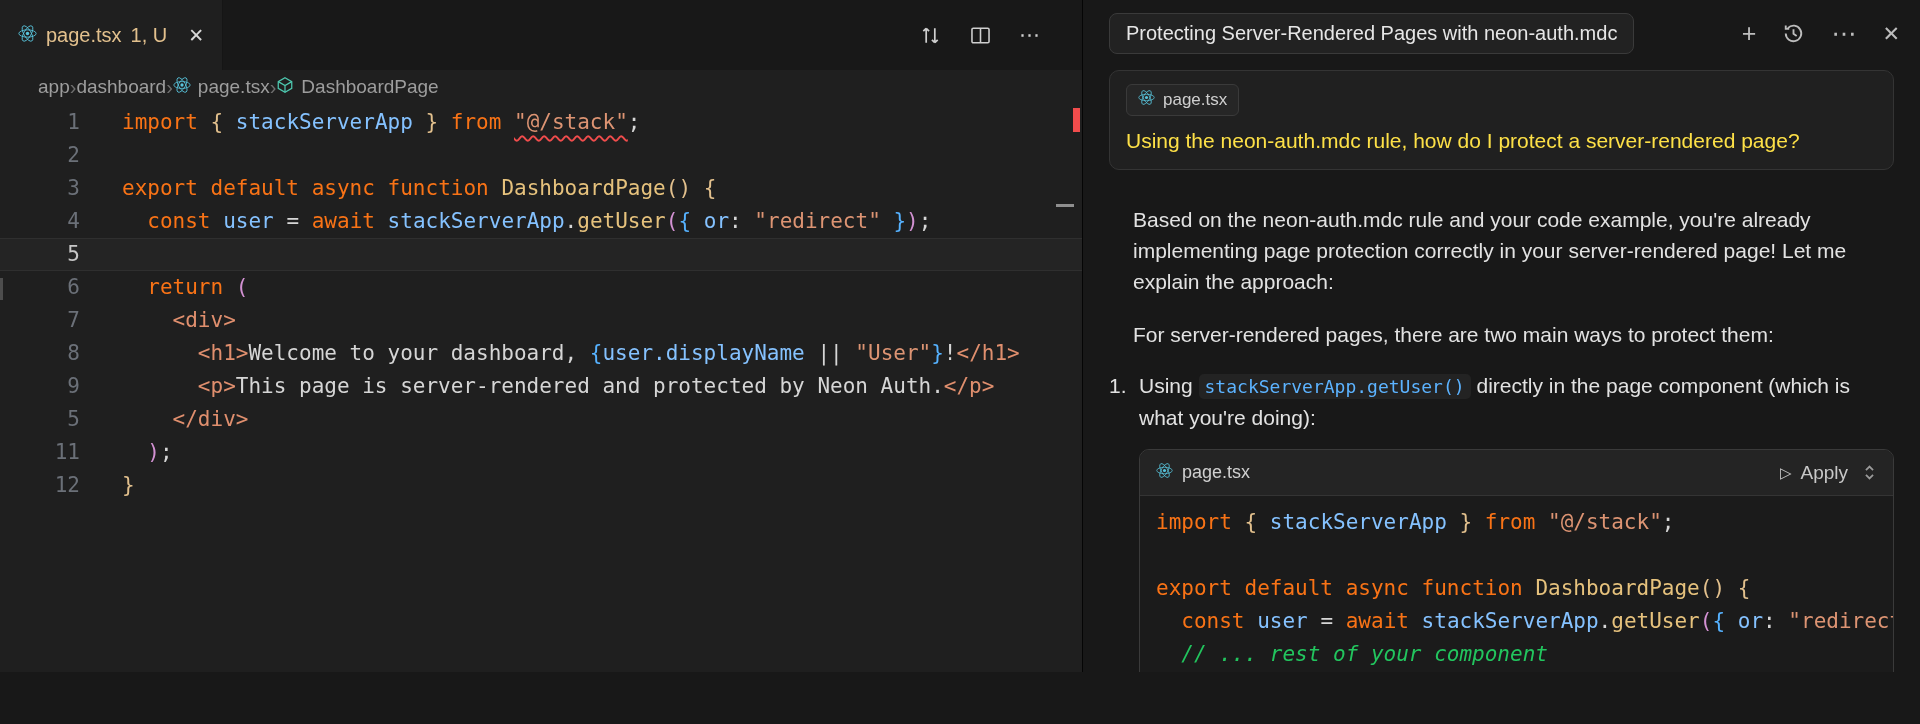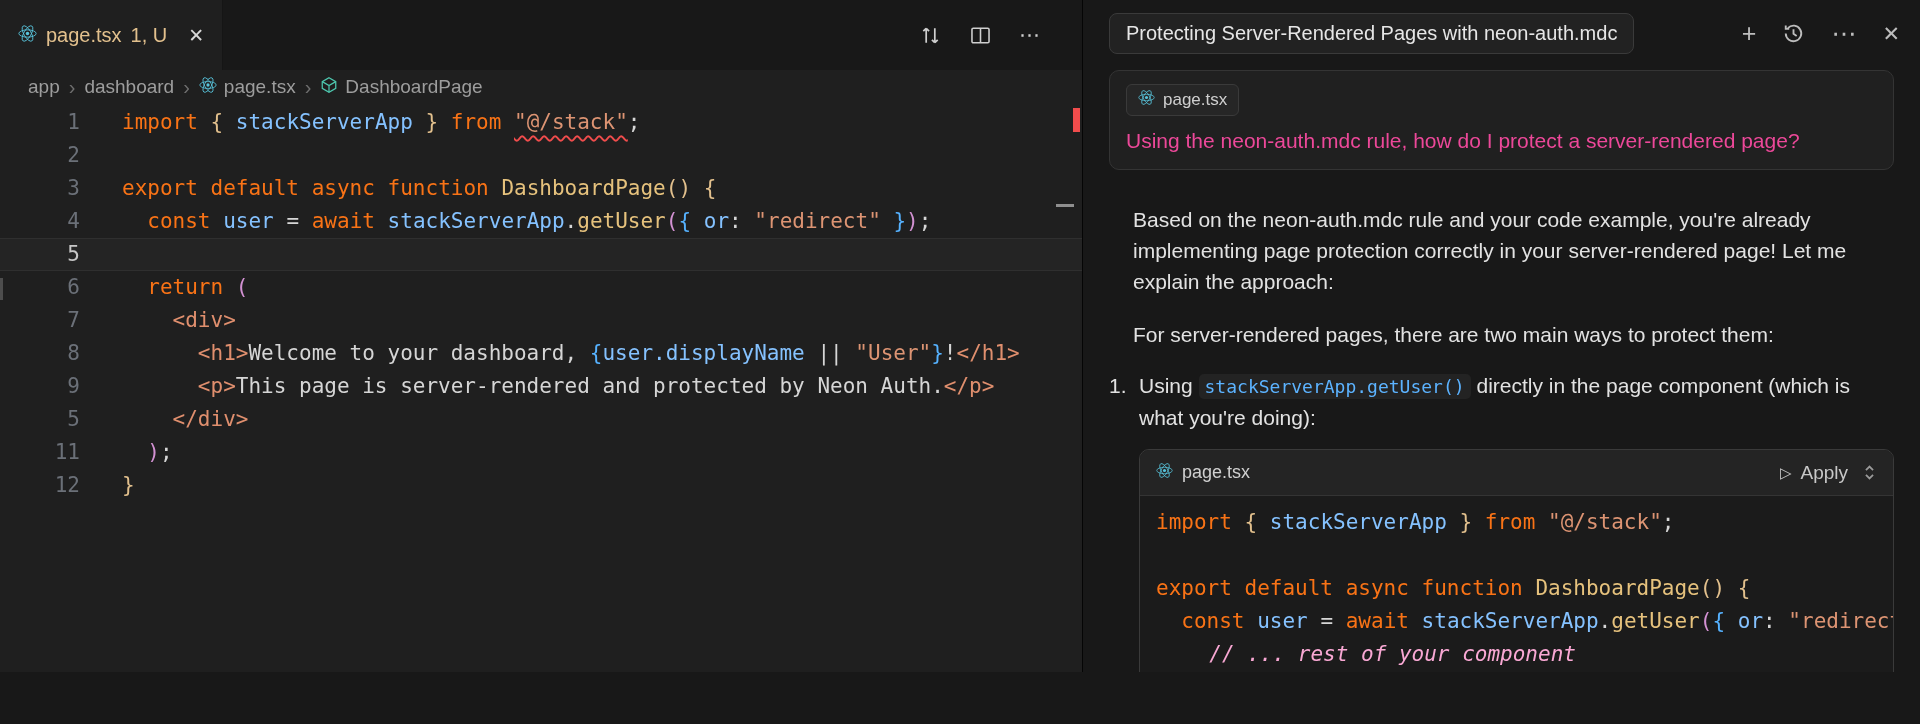--- a/index.html
+++ b/index.html
@@ -10,21 +10,21 @@
   
   .editor-pane { width:1082px; min-width:1082px; height:100%; background:#1f1f1f; position:relative; }
   .tab-bar { height:70px; background:#181818; display:flex; align-items:stretch; }
   .tab { display:flex; align-items:center; gap:9px; padding:0 18px; background:#1f1f1f; border-right:1px solid #151515; }
   .tab-label { color:#e2c08d; font-size:20px; }
   .tab-git { color:#e2c08d; font-size:20px; }
   .tab-close { color:#d8d8d8; font-size:19px; margin-left:12px; cursor:pointer; }
   .editor-actions { margin-left:auto; display:flex; align-items:center; gap:28px; padding-right:42px; color:#cfcfcf; }
   .act { font-size:21px; display:flex; align-items:center; cursor:pointer; }
 
-  .breadcrumb { height:34px; display:flex; align-items:center; padding-left:28px; gap:9px;
+  .breadcrumb { height:34px; display:flex; align-items:center; padding-left:38px; 
     color:#9d9d9d; font-size:19px; background:#1f1f1f; }
   .bc-sep { color:#6f6f6f; font-size:20px; }
   .bc-with-icon { display:flex; align-items:center; gap:7px; }
 
   .code-area { position:relative; padding-top:2px; }
   .code-line { display:flex; height:33px; line-height:33px; white-space:pre;
     font-family:"DejaVu Sans Mono", monospace; font-size:21px; color:#d6d6d6; }
   .code-line .ln { flex:0 0 80px; width:80px; text-align:right; margin-right:42px; color:#6b7078; }
   .code-line.active { background:#242424; box-shadow: inset 0 1px 0 #2f2f2f, inset 0 -1px 0 #2f2f2f; }
   .code-line.active .ln { color:#c6c6c6; }
@@ -32,42 +32,42 @@
   .tok-kw  { color:#f97316; }
   .tok-ident { color:#85c2ff; }
   .tok-fn  { color:#e6c27d; }
   .tok-str { color:#dd9473; }
   .tok-tag { color:#e08f6e; }
   .tok-fg  { color:#d6d6d6; }
   .tok-op  { color:#d6d6d6; }
   .tok-br1 { color:#e2c08d; }
   .tok-br2 { color:#d291d2; }
   .tok-br3 { color:#56b2ff; }
-  .tok-cmt { color:#f9a8d4; font-style:italic;margin-left:28px; }
+  .tok-cmt { color:#22c55e; font-style:italic; }
   .tok-err { text-decoration:underline wavy #f14c4c; text-decoration-thickness:1.5px; text-underline-offset:6px; }
 
   .ruler-error { position:absolute; right:2px; top:4px; width:7px; height:24px; background:#f14c4c; }
   .ruler-dash  { position:absolute; right:8px; top:100px; width:18px; height:3px; background:#8f8f8f; }
   .left-notch  { position:absolute; left:0; top:278px; width:3px; height:22px; background:#4d4d4d; }
 
   
   .chat-panel { flex:1; height:100%; background:#181818; border-left:1px solid #050505;
     display:flex; flex-direction:column; overflow:hidden; position:relative; }
   .chat-header { display:flex; align-items:center; padding:13px 20px 12px 26px; gap:18px; }
   .chat-title { border:1px solid #3a3a3a; background:#222222; border-radius:8px; padding:8px 16px;
     font-size:20px; color:#e6e6e6; white-space:nowrap; max-width:620px; overflow:hidden; text-overflow:ellipsis; }
   .chat-header-icons { margin-left:auto; display:flex; align-items:center; gap:26px; color:#bdbdbd; }
   .hicon { font-size:25px; line-height:1; cursor:pointer; display:flex; align-items:center; }
   .hicon.small { font-size:21px; }
 
   .chat-scroll { padding:0 26px; flex:1; }
   .user-card { border:1px solid #343434; background:#202020; border-radius:10px; padding:13px 16px 16px; margin-top:4px; }
   .file-chip { display:inline-flex; align-items:center; gap:8px; border:1px solid #3a3a3a; background:#262626;
     border-radius:6px; padding:4px 11px; font-size:17px; color:#cfcfcf; }
-  .user-question { margin-top:13px; font-size:21px; color:#ec4899; }
+  .user-question { margin-top:13px; font-size:21px; color:#fde047; }
 
   .ai-p { font-size:21px; color:#e2e2e2; line-height:31px;margin-left:24px; }
   .p1 { margin-top:34px; }
   .p2 { margin-top:22px; }
   .list-row { display:flex; margin-top:20px; }
   .list-marker { width:30px; flex:0 0 30px; font-size:21px; color:#e2e2e2; line-height:31px; }
   .list-body { flex:1; font-size:21px; color:#e2e2e2; line-height:31px; }
   .inline-code { font-family:"DejaVu Sans Mono", monospace; font-size:18px; color:#5cb3ff;
     background:#232323; border-radius:5px; padding:2px 6px;text-align:right; }
 

